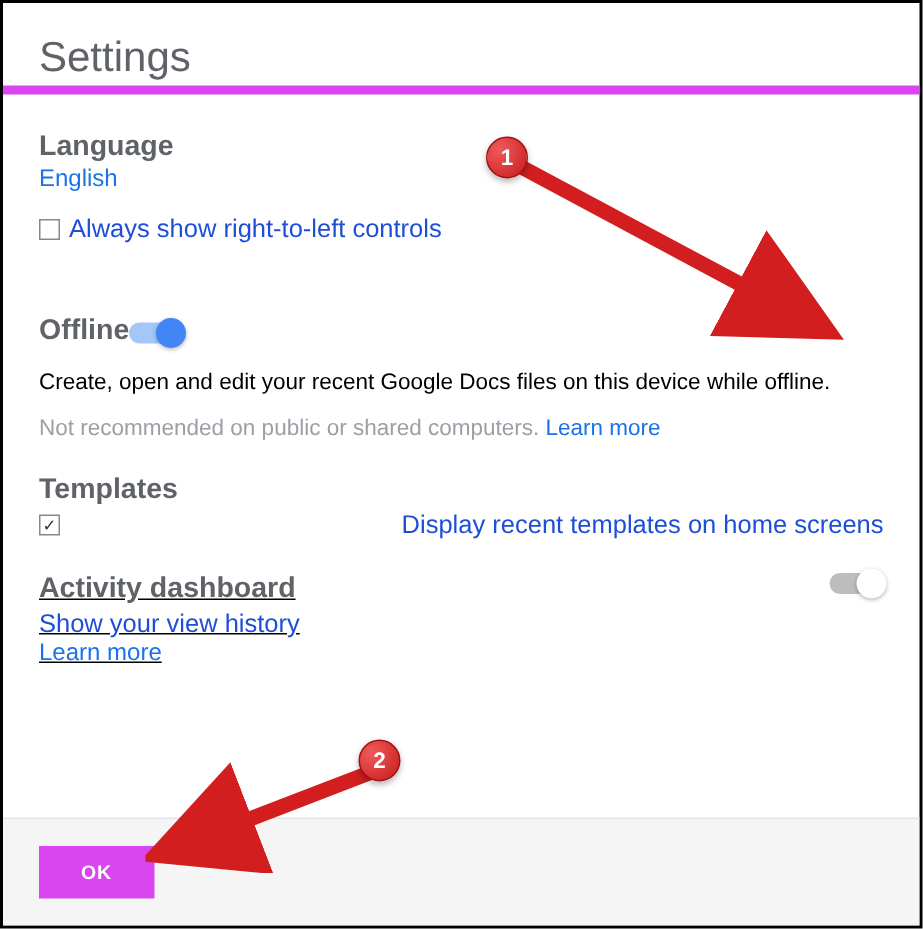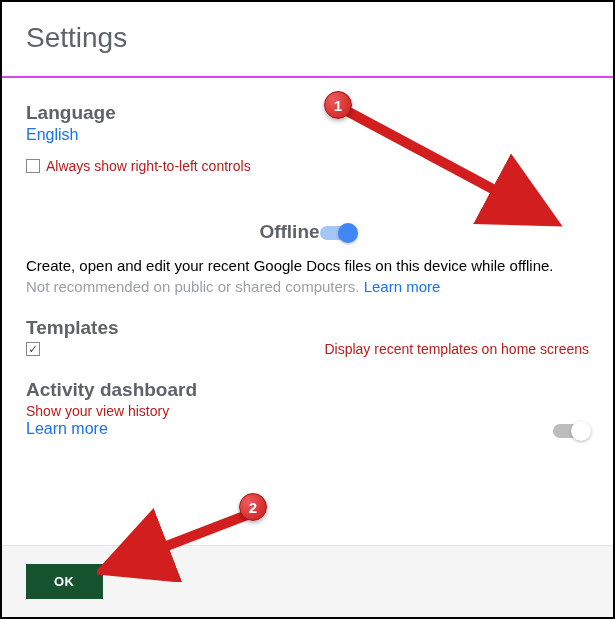--- a/index.html
+++ b/index.html
@@ -5,22 +5,22 @@
     * { margin: 0; padding: 0; box-sizing: border-box; }
     body {
       font-family: Arial, Helvetica, sans-serif;
       background: #fff;
       width: 615px;
       height: 619px;
       position: relative;
       border: 2px solid #000;
     }
     .header {
-      padding: 20px 24px 22px;
-      border-bottom: 2px solid #d946ef;
+      padding: 20px 24px 3px;
+      border-bottom: 6px solid #d946ef;
     }
     .header h1 {
       font-size: 28px;
       font-weight: 400;
       color: #5f6368;
     }
     .content {
       padding: 24px 24px 18px;
     }
     .section { margin-bottom: 22px; }
@@ -48,39 +48,39 @@
       display: inline-flex;
       align-items: center;
       justify-content: center;
       font-size: 11px;
       color: #333;
       cursor: pointer;
       flex-shrink: 0;
     }
     .checkbox.checked::after { content: '✓'; }
     .checkbox-label {
-      font-size: 14px;
-      color: #b91c1c;
+      font-size: 17px;
+      color: #1d4ed8;
     }
     .offline-row {
       display: flex;
-      justify-content: center;
+      justify-content: flex-start;
       align-items: center;
       margin-top: 47px;
     }
     .desc {
       font-size: 15px;
       color: #000000;
       line-height: 1.4;
       margin-top: 10px;
     }
     .note {
       font-size: 15px;
       color: #9aa0a6;
-      margin-top: 2px;
+      margin-top: 12px;
     }
     .note .link { font-size: 15px; }
     .toggle {
       width: 36px;
       height: 14px;
       border-radius: 7px;
       position: relative;
       cursor: pointer;
       flex-shrink: 0;
     }
@@ -92,34 +92,35 @@
       top: -3px;
       box-shadow: 0 1px 3px rgba(0,0,0,0.3);
     }
     .toggle.on { background: #a4c7fa; }
     .toggle.on .knob { background: #4285f4; right: -2px; }
     .toggle.off { background: #bdbdbd; }
     .toggle.off .knob { background: #fff; right: -2px; }
     .activity-row {
       display: flex;
       justify-content: space-between;
-      align-items: flex-end;
+      align-items: flex-start;
+      text-decoration: underline;
     }
     .activity-left { flex: 1; }
     .footer {
       background: #f5f5f5;
       padding: 18px 24px;
       border-top: 1px solid #e5e5e5;
       position: absolute;
       bottom: 0;
       left: 0;
       right: 0;
     }
     .ok-btn {
-      background: #14532d;
+      background: #d946ef;
       color: #fff;
       border: none;
       padding: 10px 28px;
       font-size: 13px;
       font-weight: 700;
       cursor: pointer;
       letter-spacing: 0.5px;
     }
     .callout {
       position: absolute;

